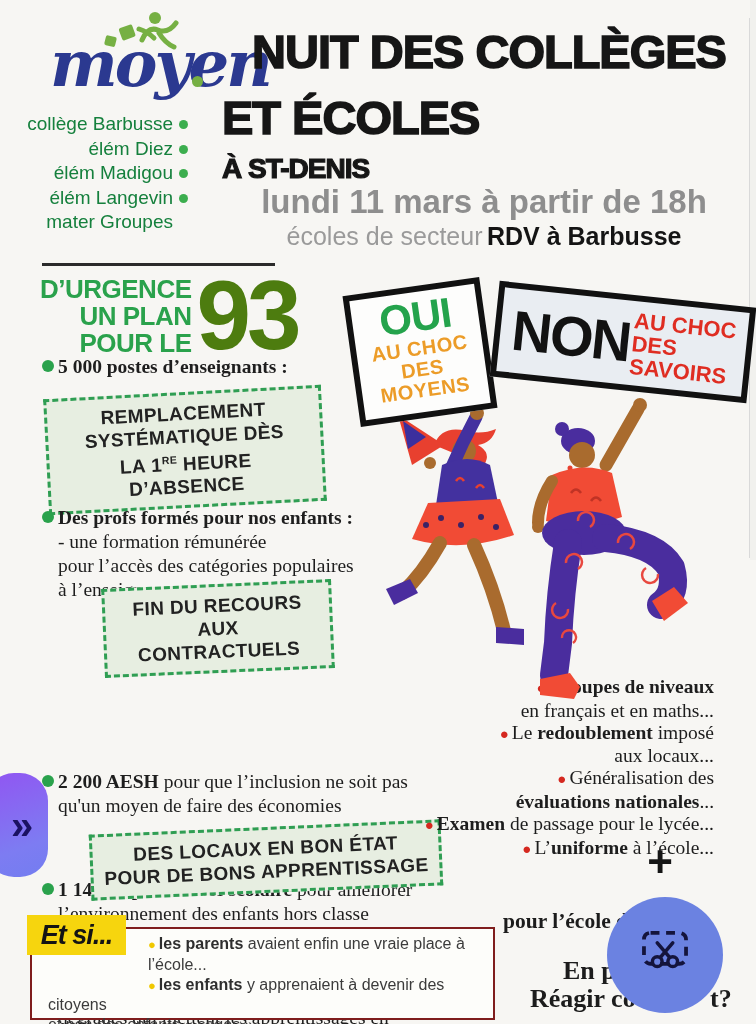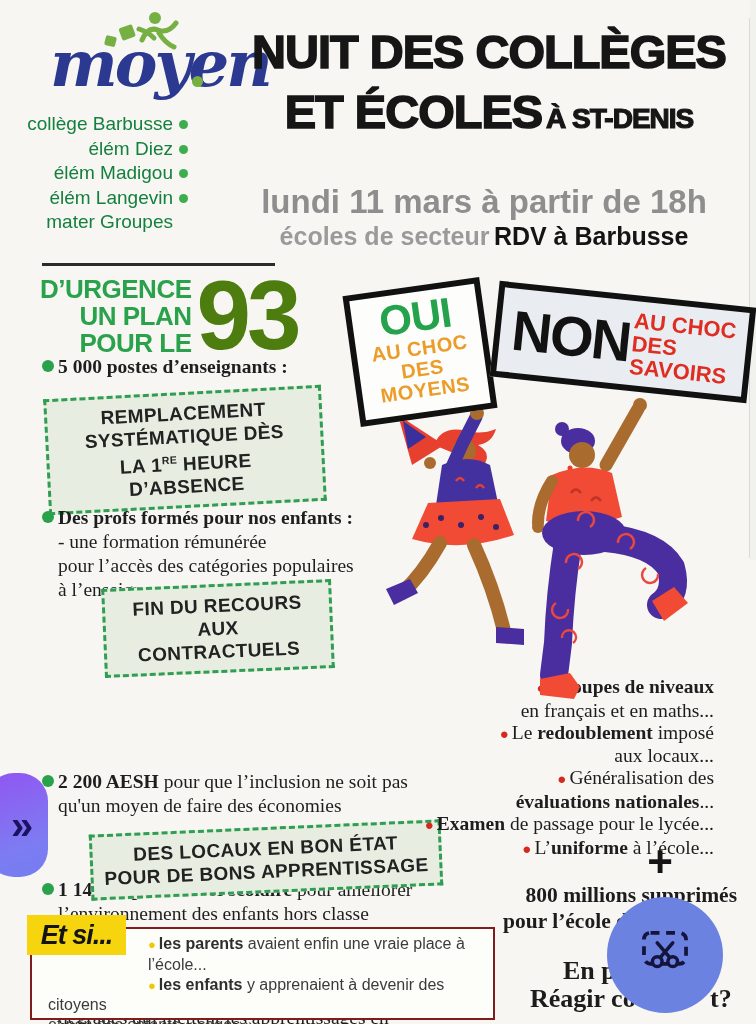--- a/index.html
+++ b/index.html
@@ -14,21 +14,21 @@
   .school-list{width:180px;text-align:right;color:#15803d;font-size:19px;line-height:24.5px;font-weight:500;}
   .school-row{position:relative;}
   .gdot-s{display:inline-block;width:9px;height:9px;border-radius:50%;background:#3cae4e;margin-left:6px;vertical-align:middle;}
   
   .title{font-weight:900;color:#161616;letter-spacing:-1px;-webkit-text-stroke:1.6px #161616;}
   .t1{font-size:47px;line-height:1;}
   .t2{font-size:47px;line-height:1;}
   .t2b{font-size:28px;-webkit-text-stroke:1.2px #161616;padding-bottom:3px;}
   .subtitle{font-size:27px;font-weight:800;color:#21a147;letter-spacing:.5px;}
   .dateline{font-size:33px;font-weight:700;color:#8e8e8e;}
-  .venue-g{font-size:25px;font-weight:700;color:#9a9a9a;}
+  .venue-g{font-size:25px;font-weight:400;color:#9a9a9a;}
   .venue-b{font-size:25px;font-weight:700;color:#141414;margin-top:42px;}
   
   .plan-txt{color:#2aa24c;font-weight:900;font-size:26px;line-height:27px;text-align:right;letter-spacing:-.5px;}
   .plan-93{color:#4d7c0f;font-weight:900;font-size:98px;line-height:78px;letter-spacing:-4px;}
   .rule{background:#2b2b2b;height:3px;}
   
   .lb{position:relative;margin:0;padding-left:16px;font-size:19.5px;line-height:24px;color:#1e1e1e;}
   .lb b{font-weight:700;}
   .gdot{position:absolute;left:0;top:5px;width:12px;height:12px;border-radius:50%;background:#2aa24c;}
   
@@ -91,21 +91,21 @@
 
   <div class="abs school-list" style="left:8px;top:112px;">
     <div class="school-row"><span>collège Barbusse</span><span class="gdot-s"></span></div>
     <div class="school-row"><span>élém Diez</span><span class="gdot-s"></span></div>
     <div class="school-row"><span>élém Madigou</span><span class="gdot-s"></span></div>
     <div class="school-row"><span>élém Langevin</span><span class="gdot-s"></span></div>
     <div class="school-row" style="padding-right:15px;"><span>mater Groupes</span></div>
   </div>
 
   <div class="abs title t1" style="left:222px;top:28px;width:534px;text-align:center;">NUIT DES COLLÈGES</div>
-  <div class="abs" style="left:222px;top:88px;width:534px;display:flex;justify-content:center;align-items:baseline;gap:4px;">
+  <div class="abs" style="left:222px;top:94px;width:534px;display:flex;justify-content:center;align-items:baseline;gap:12px;flex-direction:column;">
     <span class="title t2">ET ÉCOLES</span>
     <span class="title t2b">À ST-DENIS</span>
   </div>
   <div class="abs dateline" style="left:212px;top:183px;width:544px;text-align:center;">lundi 11 mars à partir de 18h</div>
   <div class="abs" style="left:212px;top:222px;width:544px;text-align:center;">
     <span class="venue-g">écoles de secteur</span>
     <span class="venue-b">RDV à Barbusse</span>
   </div>
 
   <div class="abs rule" style="left:42px;top:263px;width:233px;"></div>
@@ -220,21 +220,20 @@
 en français et en maths...</span></p>
     <p class="pre"><span class="rdot">●</span><span>Le </span><b>redoublement</b><span> imposé
 aux locaux...</span></p>
     <p class="pre"><span class="rdot">●</span><span>Généralisation des
 </span><b>évaluations nationales</b><span>...</span></p>
     <p class="pre"><span class="rdot">●</span><span></span><b>Examen</b><span> de passage pour le lycée...</span></p>
     <p class="pre"><span class="rdot">●</span><span>L’</span><b>uniforme</b><span> à l’école...</span></p>
   </div>
 
   <div class="abs plus" style="left:585px;top:842px;width:150px;text-align:center;">+</div>
-  <div class="abs cuts" style="left:425px;top:883px;width:312px;text-align:right;">800 millions supprimés</div>
   <div class="abs cuts" style="left:503px;top:909px;">pour l’école de</div>
 
   <div class="abs q" style="left:563px;top:956px;">En pe</div>
   <div class="abs q" style="left:502px;top:984px;margin-left:28px;">Réagir co</div>
   <div class="abs q" style="left:710px;top:984px;">t?</div>
 
   <div class="abs etsi-box" style="left:30px;top:927px;width:461px;height:89px;">
     <div class="etsi-content">
       <span class="tab-float"></span>
       <p><span class="ydot">●</span><b>les parents</b><span class="pre"> avaient enfin une vraie place à l’école...</span></p>

